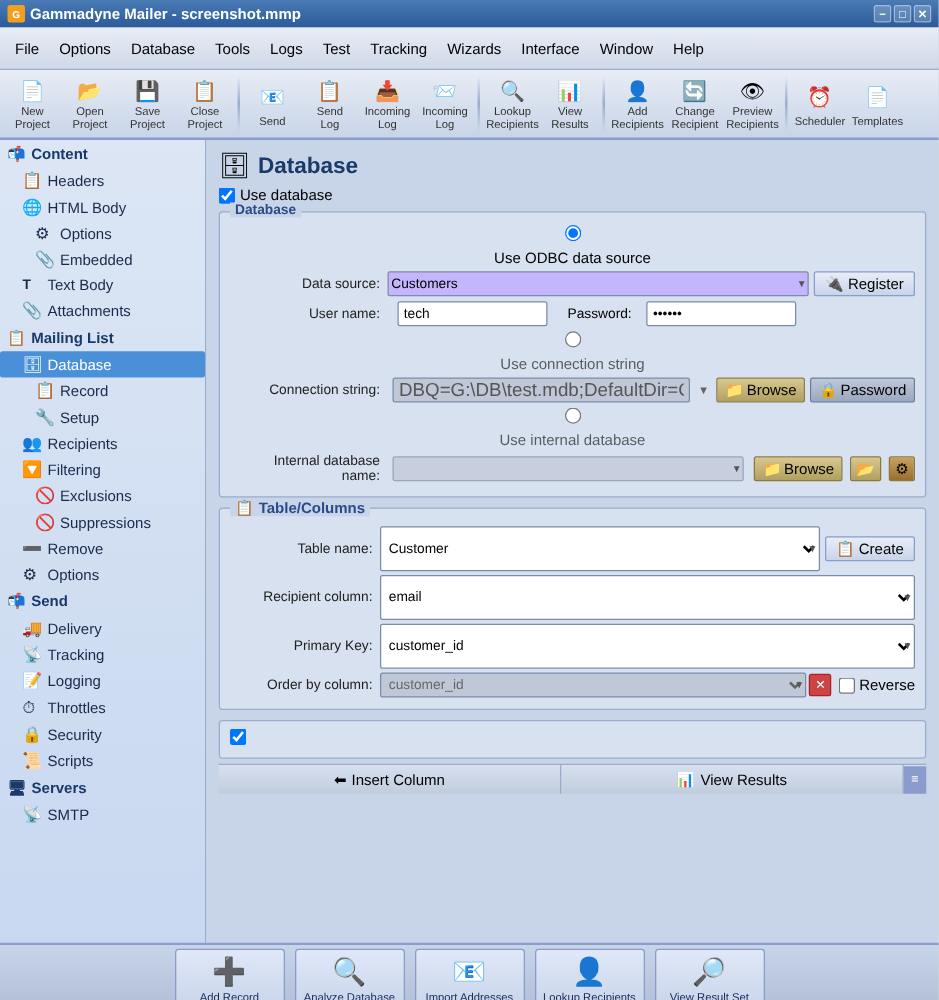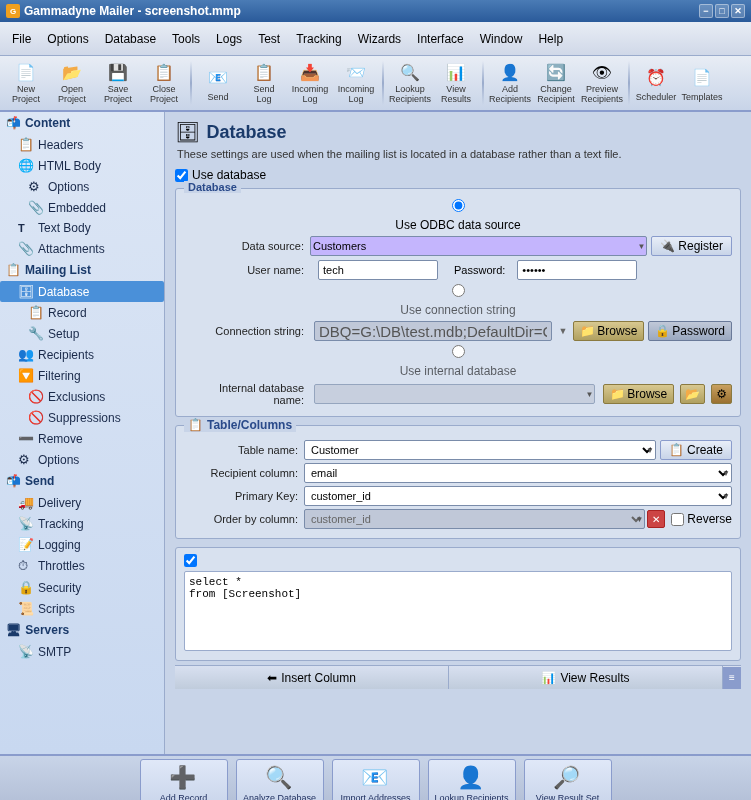--- a/index.html
+++ b/index.html
@@ -65,21 +65,21 @@
     .conn-btn { height: 20px; padding: 0 6px; background: linear-gradient(to bottom, #d8c890, #b0a060); border: 1px solid #8a7a40; border-radius: 2px; cursor: pointer; font-size: 10px; display: flex; align-items: center; gap: 2px; }
     .conn-btn.lock { background: linear-gradient(to bottom, #c0c8d8, #9aa8c0); border: 1px solid #6a7a99; }
 
     
     .table-section { border: 1px solid #9aabcc; border-radius: 3px; background: rgba(255,255,255,0.3); margin-bottom: 8px; padding: 6px 8px; position: relative; }
     .table-section-label { position: absolute; top: -8px; left: 8px; background: #c8d4e8; padding: 0 4px; font-size: 11px; font-weight: bold; color: #2a4a8a; display: flex; align-items: center; gap: 4px; }
 
     .table-row { display: flex; align-items: center; margin: 3px 0; }
     .table-label { width: 120px; text-align: right; padding-right: 6px; font-size: 11px; color: #222; }
     .table-select-wrap { flex: 1; position: relative; display: flex; }
-    .table-select { flex: 1; height: 20px; border: 1px solid #7a8caa; border-radius: 2px; background: white; padding: 2px 2px; font-size: 11px; }
+    .table-select { flex: 1; height: 36px; border: 1px solid #7a8caa; border-radius: 2px; background: white; padding: 2px 2px; font-size: 11px; }
     .create-btn { height: 20px; padding: 0 8px; background: linear-gradient(to bottom, #e8eef8, #c8d4e8); border: 1px solid #8a9ccc; border-radius: 2px; cursor: pointer; font-size: 11px; display: flex; align-items: center; gap: 3px; margin-left: 4px; }
     .order-row { display: flex; align-items: center; margin: 3px 0; }
     .order-select-wrap { flex: 1; position: relative; display: flex; }
     .order-select { flex: 1; height: 20px; border: 1px solid #7a8caa; border-radius: 2px; background: #c0c8d8; padding: 2px 2px; font-size: 11px; color: #666; }
     .x-btn { width: 18px; height: 18px; background: #cc4444; border: 1px solid #aa2222; border-radius: 2px; color: white; display: flex; align-items: center; justify-content: center; font-size: 10px; cursor: pointer; margin-left: 2px; }
     .reverse-cb { display: flex; align-items: center; gap: 3px; margin-left: 6px; font-size: 11px; }
 
     
     .select-area { border: 1px solid #9aabcc; border-radius: 3px; background: rgba(255,255,255,0.3); margin-bottom: 4px; padding: 6px 8px; }
     .select-check-row { display: flex; align-items: center; gap: 6px; margin-bottom: 4px; }
@@ -317,21 +317,20 @@
     </div>
   </div>
 
   <div class="content-area">
     <div class="db-panel">
 
       <div class="db-header">
         <span class="db-header-icon">🗄</span>
         <span class="db-header-title">Database</span>
       </div>
-      <div class="db-desc">These settings are used when the mailing list is located in a database rather than a text file.</div>
 
       <div class="checkbox-row">
         <input type="checkbox" id="useDb" checked="" style="">
         <label for="useDb">Use database</label>
       </div>
 
       <div class="section-box">
         <div class="section-label">Database</div>
 
         <div class="radio-row">
@@ -456,22 +455,20 @@
             <input type="checkbox" id="reverse" style="">
             <label for="reverse">Reverse</label>
           </div>
         </div>
       </div>
 
       <div class="select-area">
         <div class="select-check-row">
           <input type="checkbox" id="customSel" checked="" style="">
         </div>
-        <textarea class="sql-textarea" style="">select *
-from [Screenshot]</textarea>
       </div>
 
       <div class="content-bottom-bar">
         <div class="cbb-btn">
           <span>⬅</span>
           <span>Insert Column</span>
         </div>
         <div class="cbb-btn">
           <span>📊</span>
           <span>View Results</span>

